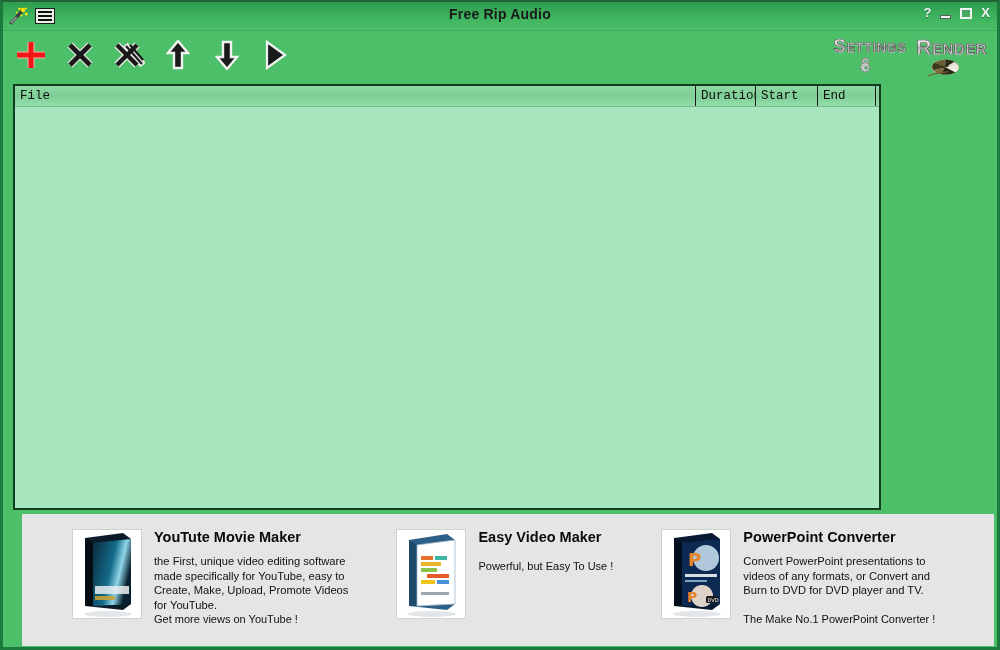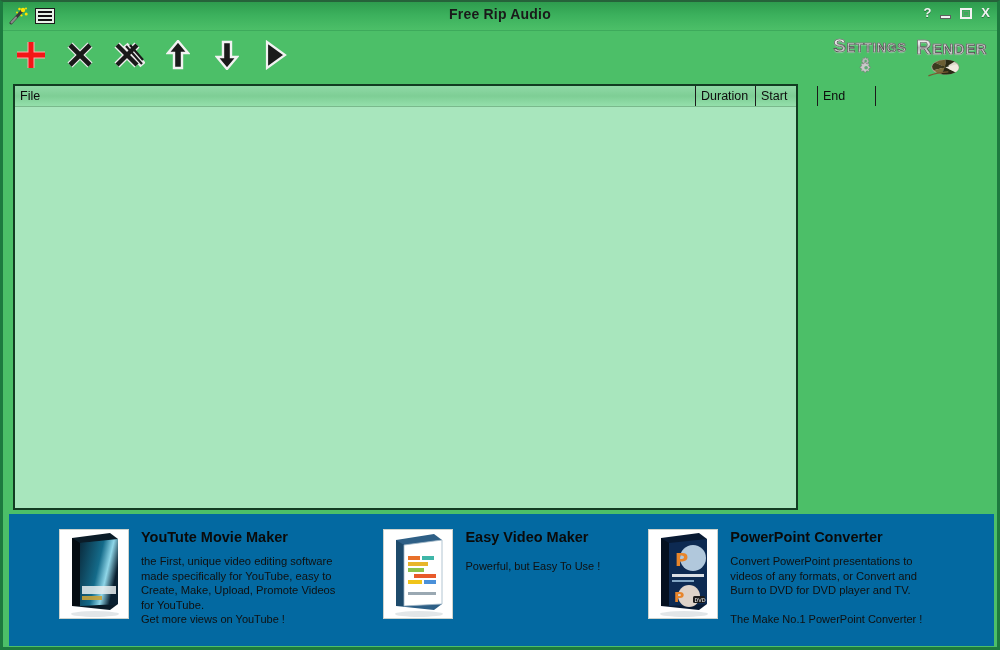--- a/index.html
+++ b/index.html
@@ -154,24 +154,25 @@
     color: transparent;
     -webkit-text-stroke: 0.6px #4a4a4a;
     text-shadow: 0 1px 1px rgba(255,255,255,.45);
   }
   #render-text { font-size: 21px; }
 
   
   #file-list {
     position: absolute;
     left: 10px; top: 82px;
-    width: 785px; height: 426px;
+    width: 868px; height: 426px;
     box-sizing: border-box;
     border: 2px solid #123c22;
     background: #3b82f6;
+    font-family: Liberation Mono, monospace;
   }
   #list-header {
     position: relative;
     height: 20px;
     background: linear-gradient(to bottom, #8fd9a6 0%, #7ece95 50%, #94dfab 100%);
     border-bottom: 1px solid #7ab98c;
   }
   .col-head {
     position: absolute;
     top: 0;
@@ -190,24 +191,24 @@
   #list-body {
     position: absolute;
     left: 0; right: 0; top: 21px; bottom: 0;
     background: #a8e6bd;
     overflow: hidden;
   }
 
   
   #promo-area {
     position: absolute;
-    left: 6px; right: 3px;
+    left: 19px; right: 3px;
     top: 512px;
     height: 132px;
-    background: #0369a1;
+    background: #e5e5e5;
     display: flex;
   }
   .promo-card {
     display: flex;
     align-items: flex-start;
     padding-top: 15px;
     cursor: pointer;
   }
   .promo-thumb {
     width: 70px;

